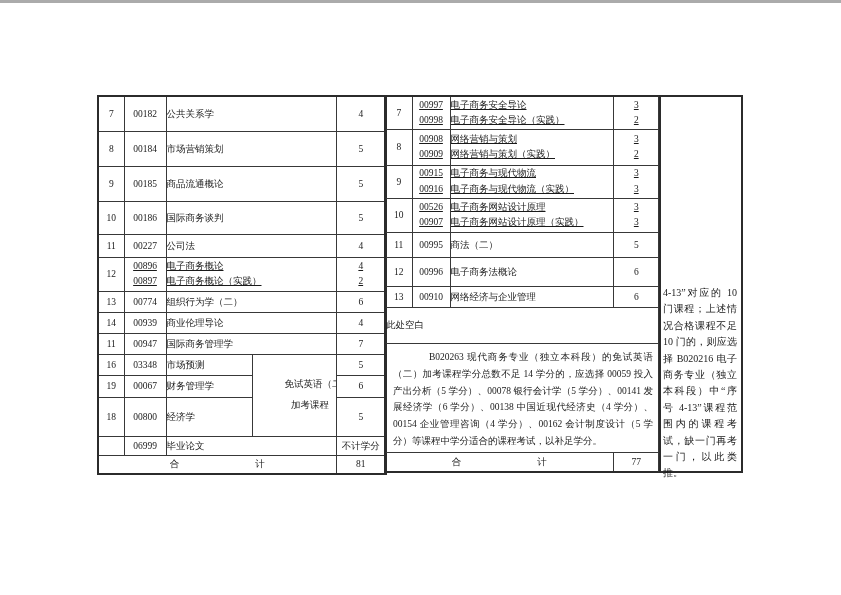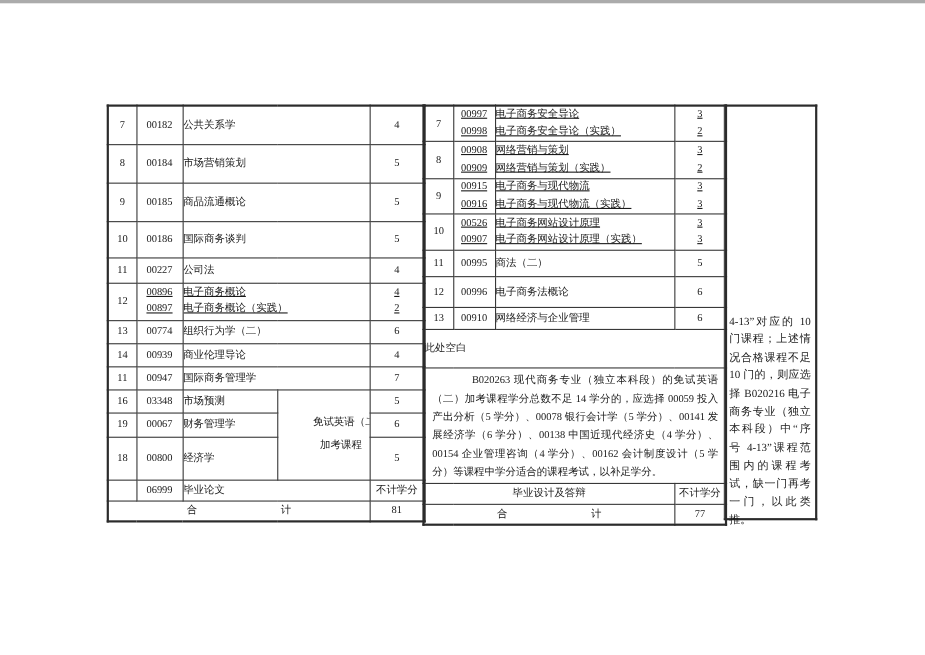--- a/index.html
+++ b/index.html
@@ -249,24 +249,20 @@
     </tr>
     <tr style="height:35px">
       <td class="blank" colspan="4">此处空白</td>
     </tr>
     <tr style="height:102px">
       <td class="para" colspan="4">
         <p>B020263 现代商务专业（独立本科段）的免试英语（二）加考课程学分总数不足 14 学分的，应选择 00059 投入产出分析（5 学分）、00078 银行会计学（5 学分）、00141 发展经济学（6 学分）、00138 中国近现代经济史（4 学分）、00154 企业管理咨询（4 学分）、00162 会计制度设计（5 学分）等课程中学分适合的课程考试，以补足学分。</p>
       </td>
     </tr>
     <tr style="height:19px">
-      <td class="c" colspan="3">毕业设计及答辩</td>
-      <td class="c">不计学分</td>
-    </tr>
-    <tr style="height:19px">
       <td class="c" colspan="3">合　　　　　　　　计</td>
       <td class="c">77</td>
     </tr>
   </tbody>
     </table>
 
   <div class="side-note">
     <div class="txt">4-13”对应的 10 门课程；上述情况合格课程不足 10 门的，则应选择 B020216 电子商务专业（独立本科段）中“序号 4-13”课程范围内的课程考试，缺一门再考一门，以此类推。</div>
   </div>
 </div>

